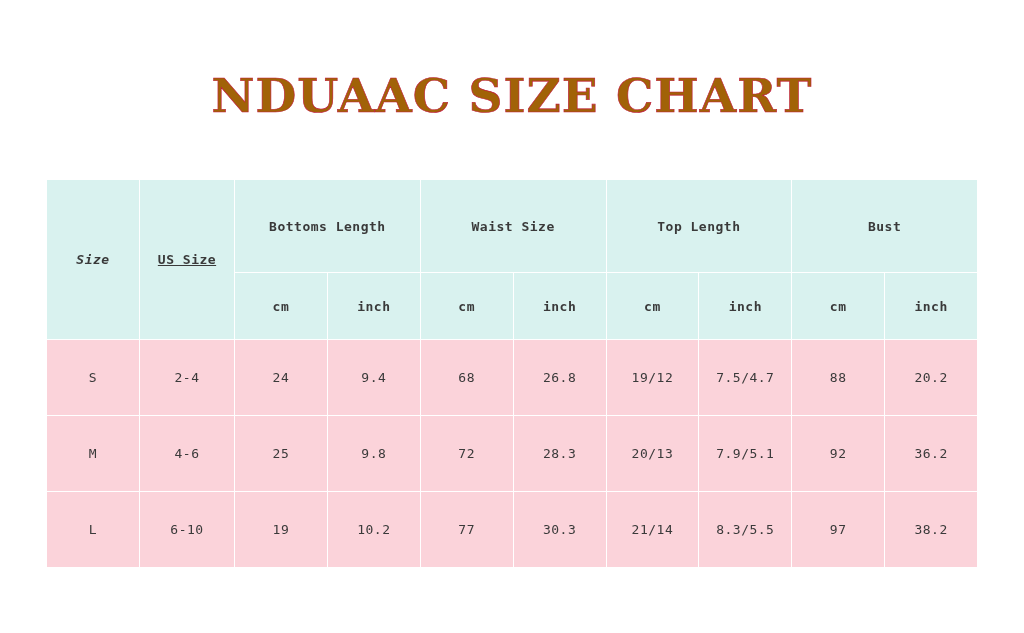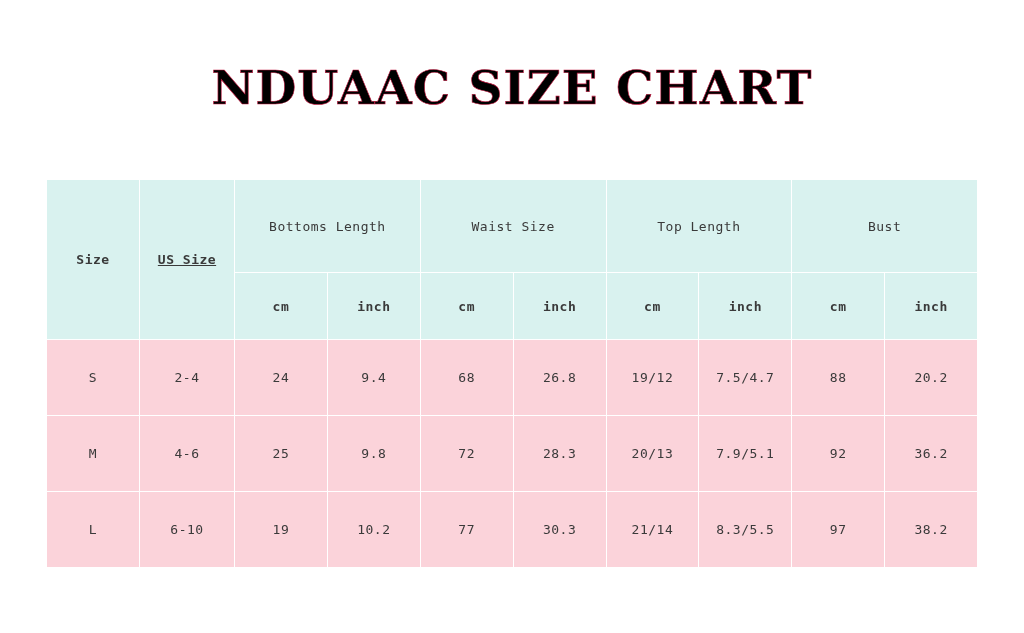--- a/index.html
+++ b/index.html
@@ -15,25 +15,25 @@
     overflow: hidden;
   }
   .page {
     position: relative;
     width: 1024px;
     height: 633px;
     background: #ffffff;
   }
   .title {
     position: absolute;
-    top: 60px;
+    top: 68px;
     left: 0;
     width: 1024px;
     text-align: center;
-    color: #000000;
+    color: #a16207;
     font-family: "DejaVu Serif", serif;
     font-weight: bold;
     font-size: 47px;
     letter-spacing: 1px;
     text-transform: uppercase;
     -webkit-text-stroke: 0.6px #c2183f;
   }
   .table-wrap {
     position: absolute;
     top: 179px;
@@ -54,37 +54,37 @@
     color: #3a3a3a;
     letter-spacing: 0.5px;
   }
   .head-cell {
     background: #d9f2ef;
     font-weight: bold;
     height: 64px;
   }
   .head-group {
     background: #d9f2ef;
-    font-weight: normal;
+    font-weight: bold;
     height: 90px;
     font-size: 14px;
     margin-left: 48px;
   }
   .head-tall {
     background: #d9f2ef;
     font-weight: bold;
     height: 154px;
     font-size: 14px;
   }
   .body-cell {
     background: #fbd3da;
     height: 73px;
     font-size: 13px;
   }
-  .col-size { width: 90px; }
+  .col-size { width: 90px; font-style: italic; }
   .col-ussize { width: 92px; text-decoration: underline; }
   .col-unit { width: 94px; margin-top: 36px; }
 </style>
 </head>
 <body>
 
 <div class="page">
 
   <div class="title">NDUAAC SIZE CHART</div>
 

